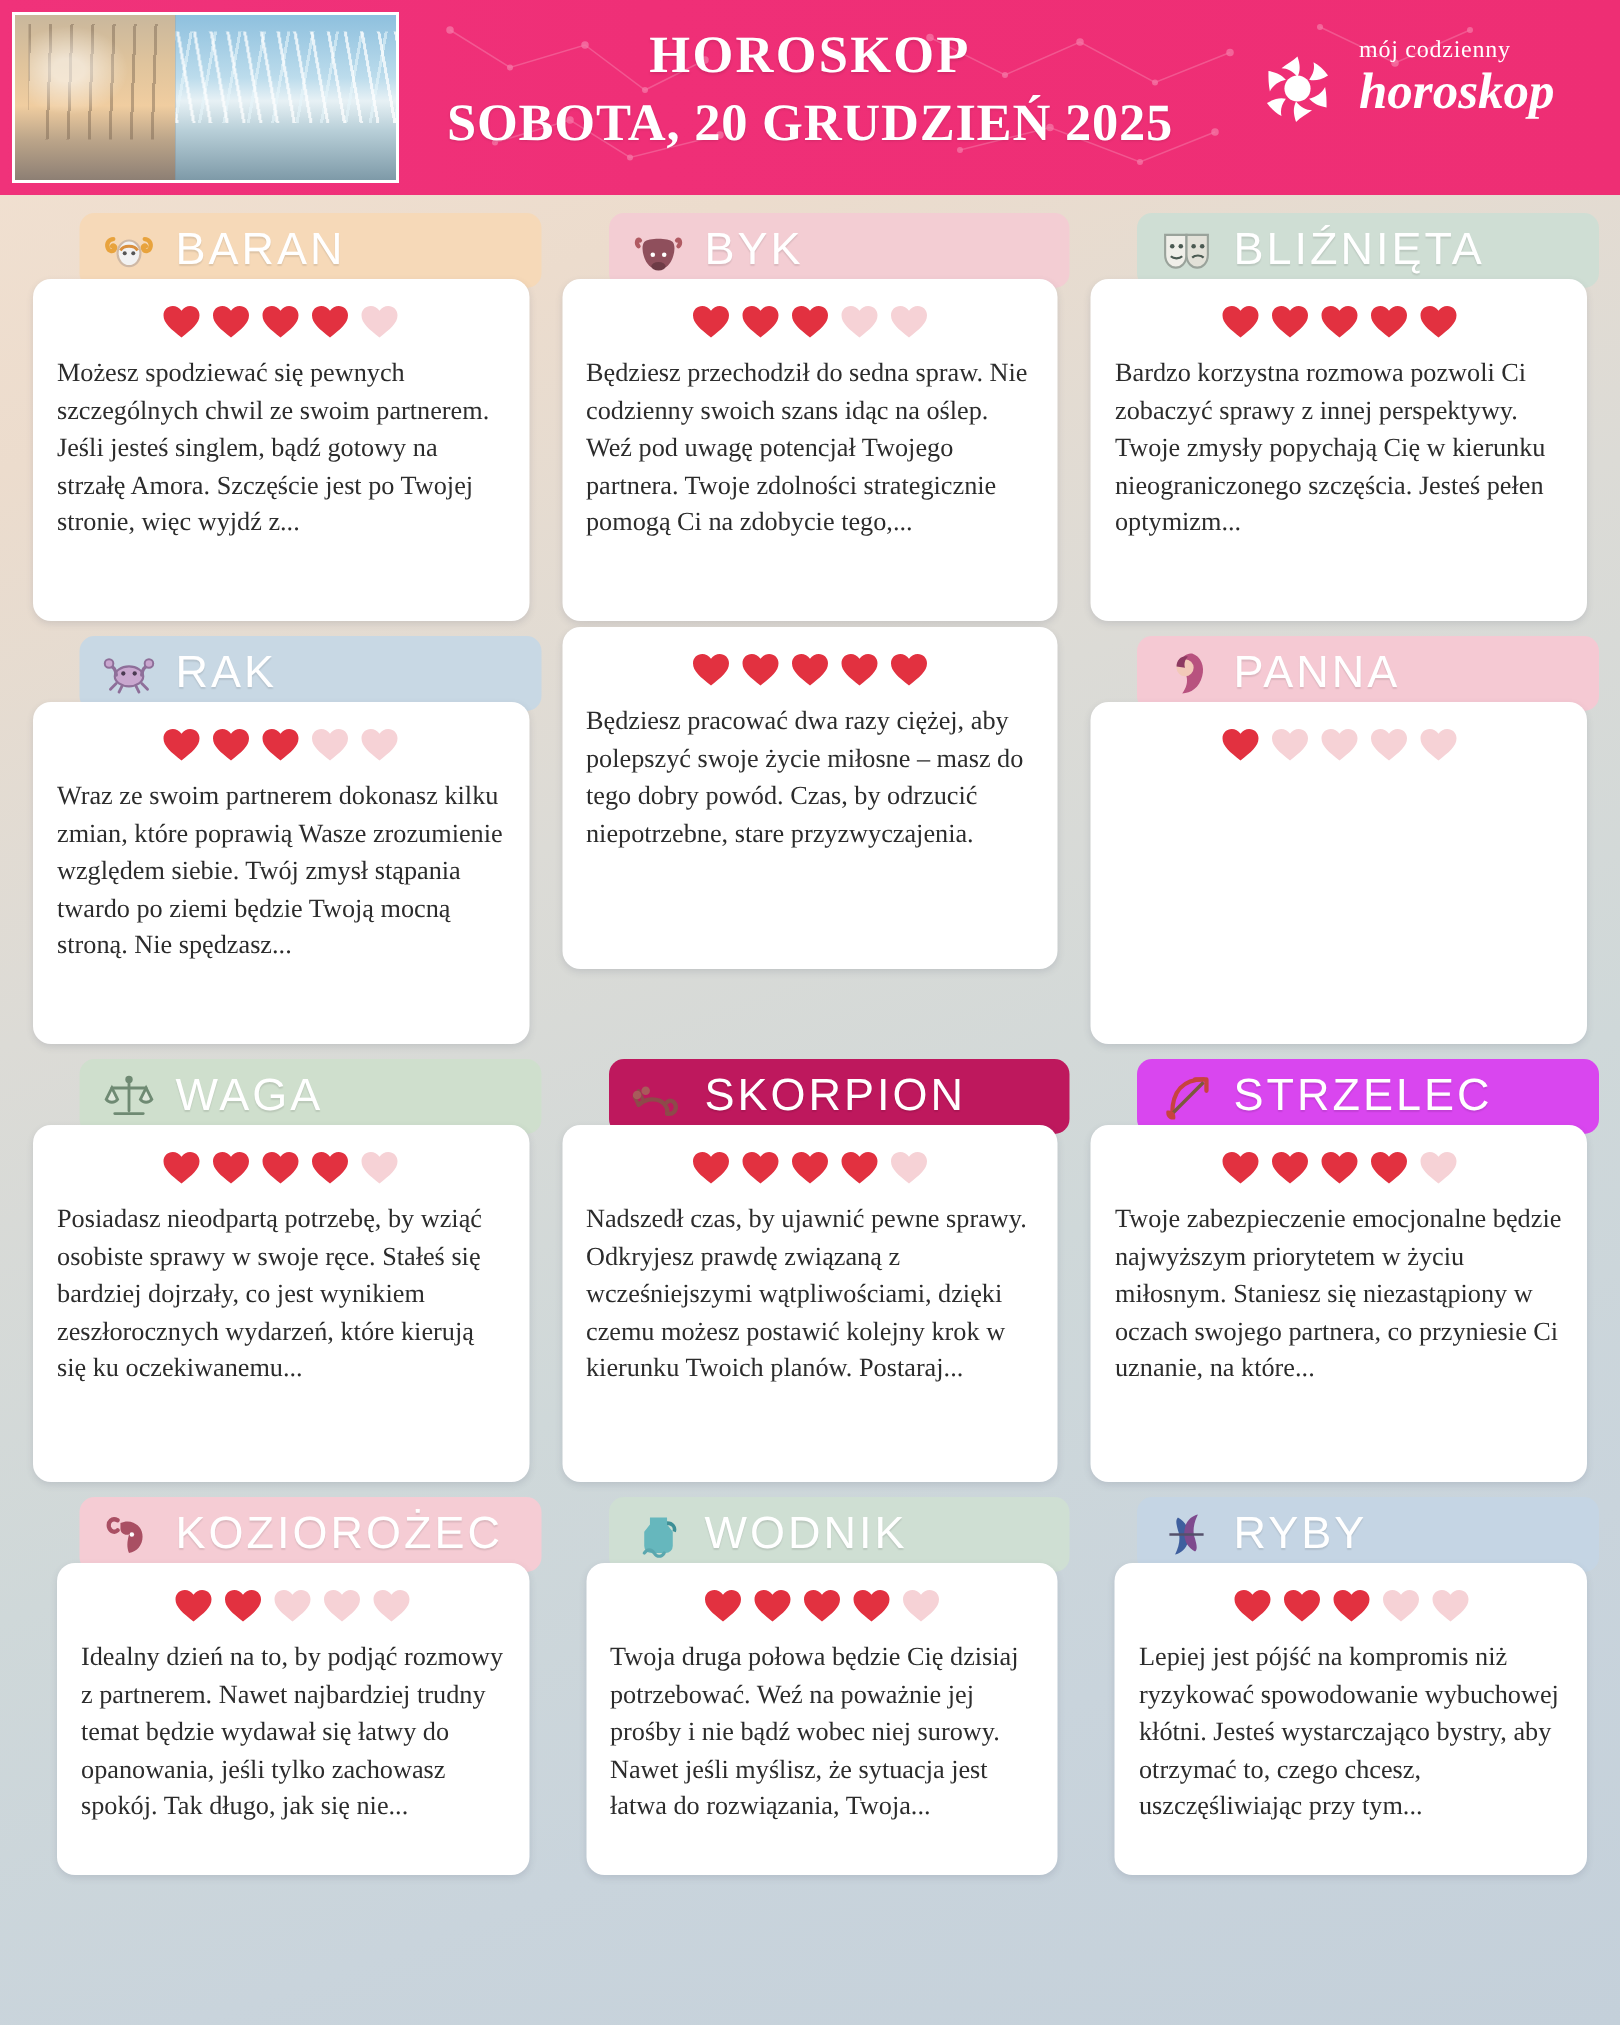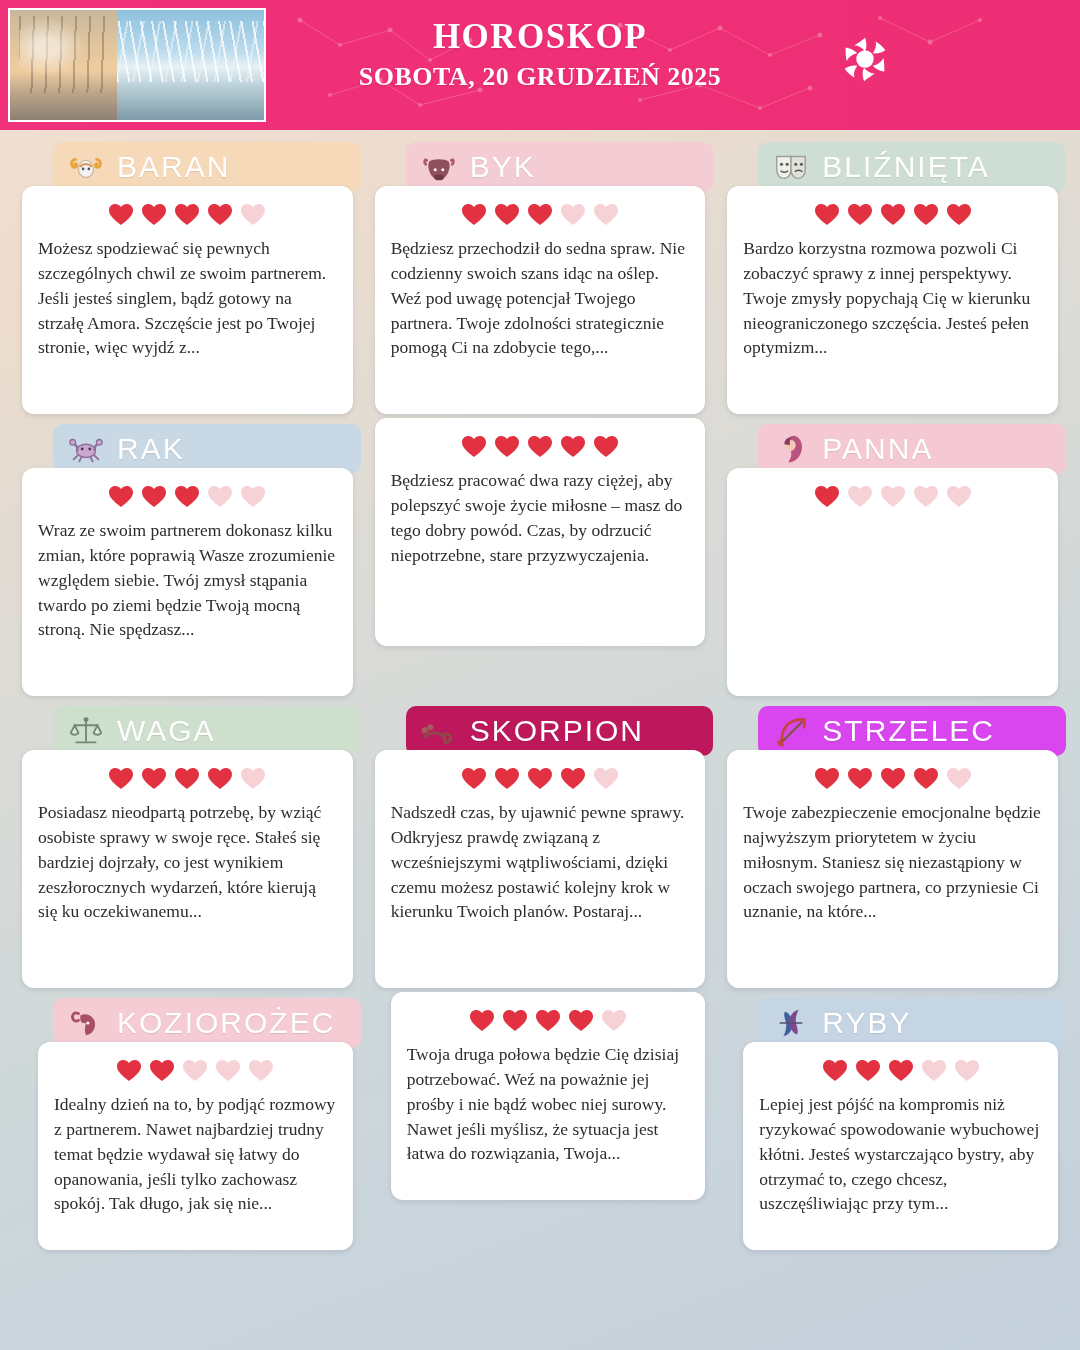--- a/index.html
+++ b/index.html
@@ -82,21 +82,21 @@
   .header-title {
     font-family: "Liberation Serif", serif;
     font-size: 35px;
     font-weight: bold;
     letter-spacing: 1.5px;
     line-height: 1.1;
     text-shadow: 0 1px 2px rgba(0,0,0,0.12);
   }
   .header-subtitle {
     font-family: "Liberation Serif", serif;
-    font-size: 26px;
+    font-size: 35px;
     font-weight: bold;
     letter-spacing: 0.5px;
     margin-top: 5px;
     text-shadow: 0 1px 2px rgba(0,0,0,0.12);
   }
   .brand {
     position: absolute;
     right: 22px;
     top: 18px;
     width: 230px;
@@ -261,20 +261,24 @@
       <g fill="#ffffff">
         <path d="M32 10 c2 6 2 10 0 14 -3-4-7-6-11-6 4-3 8-5 11-8z"></path>
         <path d="M12 20 c6 1 9 3 12 6 -5 1-9 4-11 8 -1-5-1-9-1-14z"></path>
         <path d="M11 42 c5-3 9-4 13-3 -3 4-4 8-3 12 -4-2-7-5-10-9z"></path>
         <path d="M31 55 c-2-6-2-10 0-14 3 4 7 6 11 6 -4 3-8 5-11 8z"></path>
         <path d="M52 45 c-6-1-9-3-12-6 5-1 9-4 11-8 1 5 1 9 1 14z"></path>
         <path d="M53 23 c-5 3-9 4-13 3 3-4 4-8 3-12 4 2 7 5 10 9z"></path>
         <circle cx="32" cy="32" r="9"></circle>
       </g>
     </svg>
+    <div class="brand-text">
+      <div class="brand-small">mój codzienny</div>
+      <div class="brand-big">horoskop</div>
+    </div>
   </div>
 </div>
 
 <div class="grid" id="grid">
     <div class="sign-card row-1">
       <div class="sign-header" style="background:#f6d9b8">
         <span class="sign-symbol">
           <svg viewBox="0 0 40 40">
             <g>
               <path d="M9 12c-3 0-5 3-4 6 1 3 4 3 5 1 1-2-1-3-2-2" fill="none" stroke="#e8a33d" stroke-width="3" stroke-linecap="round"></path>
@@ -613,20 +617,32 @@
             <path d="M13 23C6 17.5 1 13.5 1 8.2 1 4.6 3.8 2 7.2 2c2.2 0 4.4 1.1 5.8 3.1C14.4 3.1 16.6 2 18.8 2 22.2 2 25 4.6 25 8.2 25 13.5 20 17.5 13 23z" fill="#f6d2d6"></path>
           </svg>
           <svg class="heart" viewBox="0 0 26 24">
             <path d="M13 23C6 17.5 1 13.5 1 8.2 1 4.6 3.8 2 7.2 2c2.2 0 4.4 1.1 5.8 3.1C14.4 3.1 16.6 2 18.8 2 22.2 2 25 4.6 25 8.2 25 13.5 20 17.5 13 23z" fill="#f6d2d6"></path>
           </svg>
         </div>
         <div class="sign-text">Idealny dzień na to, by podjąć rozmowy z partnerem. Nawet najbardziej trudny temat będzie wydawał się łatwy do opanowania, jeśli tylko zachowasz spokój. Tak długo, jak się nie...</div>
       </div>
     </div>
     <div class="sign-card row-4">
+      <div class="sign-header" style="background:#cfdfd3">
+        <span class="sign-symbol">
+          <svg viewBox="0 0 40 40">
+            <g>
+              <path d="M14 8h12v5l4 5v10a5 5 0 0 1-5 5H15a5 5 0 0 1-5-5V18l4-5z" fill="#66b7bd"></path>
+              <path d="M26 12c4 0 6 3 5 6" stroke="#3d8f96" stroke-width="2.5" fill="none"></path>
+              <path d="M10 33c2-3 5-3 7 0 2 3 5 3 7 0" stroke="#5aa7ae" stroke-width="2.2" fill="none" stroke-linecap="round"></path>
+            </g>
+          </svg>
+        </span>
+        <span class="sign-name">WODNIK</span>
+      </div>
       <div class="sign-body">
         <div class="hearts">
           <svg class="heart" viewBox="0 0 26 24">
             <path d="M13 23C6 17.5 1 13.5 1 8.2 1 4.6 3.8 2 7.2 2c2.2 0 4.4 1.1 5.8 3.1C14.4 3.1 16.6 2 18.8 2 22.2 2 25 4.6 25 8.2 25 13.5 20 17.5 13 23z" fill="#e23140"></path>
           </svg>
           <svg class="heart" viewBox="0 0 26 24">
             <path d="M13 23C6 17.5 1 13.5 1 8.2 1 4.6 3.8 2 7.2 2c2.2 0 4.4 1.1 5.8 3.1C14.4 3.1 16.6 2 18.8 2 22.2 2 25 4.6 25 8.2 25 13.5 20 17.5 13 23z" fill="#e23140"></path>
           </svg>
           <svg class="heart" viewBox="0 0 26 24">
             <path d="M13 23C6 17.5 1 13.5 1 8.2 1 4.6 3.8 2 7.2 2c2.2 0 4.4 1.1 5.8 3.1C14.4 3.1 16.6 2 18.8 2 22.2 2 25 4.6 25 8.2 25 13.5 20 17.5 13 23z" fill="#e23140"></path>

